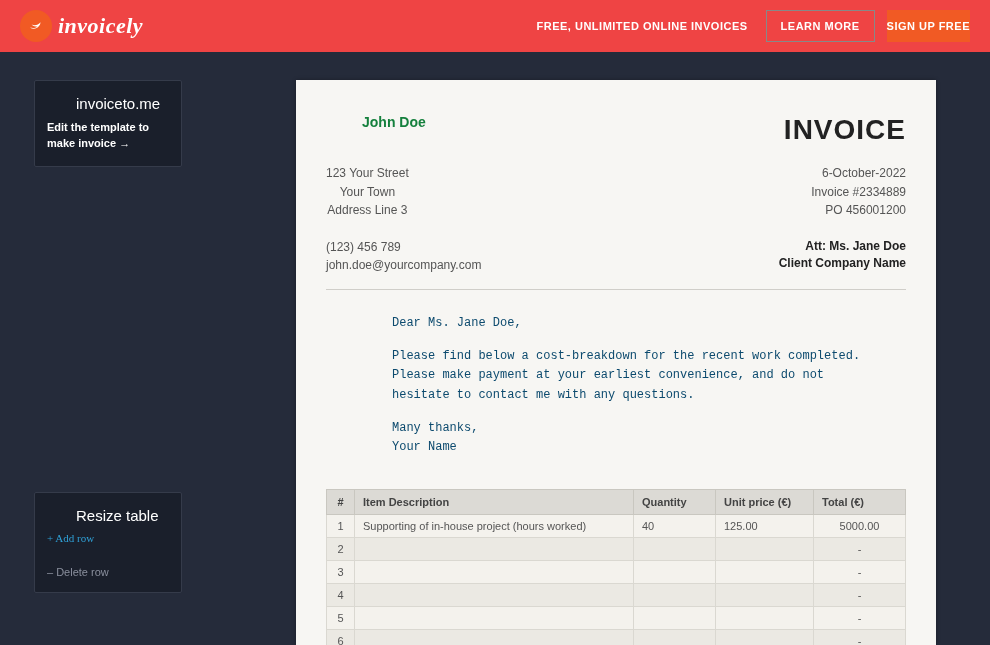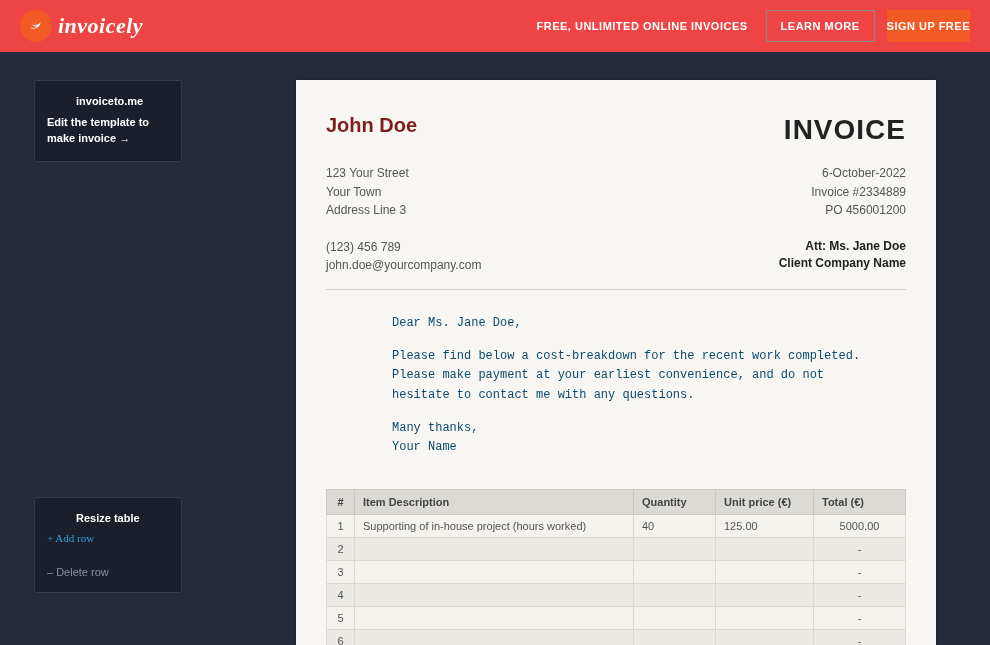--- a/index.html
+++ b/index.html
@@ -9,32 +9,32 @@
 .logo-circle { width:32px; height:32px; border-radius:50%; background:#f15a24; display:flex; align-items:center; justify-content:center; }
 .logo-circle svg { width:18px; height:18px; }
 .logo-text { font-family: Georgia, 'Times New Roman', serif; font-style:italic; font-weight:bold; color:#fff; font-size:22px; letter-spacing:.5px; }
 .spacer { flex:1; }
 .top-msg { color:#fff; font-size:11px; font-weight:bold; letter-spacing:.5px; margin-right:18px; }
 .btn-outline { border:1px solid #888; color:#fff; font-size:11px; font-weight:bold; padding:9px 14px; background:transparent; cursor:pointer; margin-right:12px; letter-spacing:.5px; }
 .btn-orange { border:none; background:#f15a24; color:#fff; font-size:11px; font-weight:bold; padding:10px 0; cursor:pointer; letter-spacing:.5px; }
 .main { display:flex; padding:28px 0 0 34px; height:593px; }
 .sidecol { width:148px; display:flex; flex-direction:column; gap:56px; }
 .card { background:#1a1f2b; border:1px solid #353b4a; border-radius:2px; padding:14px 12px; color:#d7d9de; }
-.card-heading { font-size:11px; font-weight:bold; color:#fff; margin-bottom:8px;padding-left:29px; }
+.card-heading { font-size:15px; font-weight:normal; color:#fff; margin-bottom:8px;padding-left:29px; }
 .card-text { font-size:11px; font-weight:bold; color:#fff; line-height:1.45; }
 .btn-pill { background:#f15a24; color:#fff; border:none; border-radius:18px; padding:8px 18px; font-size:12px; font-weight:bold; cursor:pointer; margin-top:10px; }
 .link-add { color:#2fa0d6; font-size:11px; cursor:pointer; display:block; margin-top:6px;font-family:Liberation Serif, serif; }
 .link-del { color:#8a8f9d; font-size:11px; cursor:pointer; display:block; margin-top:22px; }
 .doc-wrap { flex:1; padding-left:114px; }
 .doc { background:#f7f6f3; width:640px; height:565px; padding:34px 30px 0 30px; box-shadow:0 0 4px rgba(0,0,0,.3); overflow:hidden; font-size:12px; color:#333; }
 .doc-head { display:flex; justify-content:space-between; align-items:flex-start; }
-.from-name { font-size:20px; font-weight:bold; color:#7f1d1d; }
+.from-name { font-size:14px; font-weight:bold; color:#15803d;margin-left:36px; }
 .doc-title { font-size:28px; font-weight:bold; color:#222; letter-spacing:1px; }
 .info-row { display:flex; justify-content:space-between; margin-top:18px; }
-.addr { color:#555; line-height:1.55; }
+.addr { color:#555; line-height:1.55;text-align:center; }
 .meta { text-align:right; color:#555; line-height:1.55; }
 .contact-row { display:flex; justify-content:space-between; margin-top:18px; padding-bottom:14px; border-bottom:1px solid #d0cec9; }
 .contact { color:#555; line-height:1.55; }
 .client { text-align:right; color:#222; line-height:1.4; }
 .client .b { font-weight:bold; }
 .letter { margin:24px 0 32px 66px; color:#0c4a6e; line-height:1.6; max-width:480px;font-family:Liberation Mono, monospace; }
 .letter p { margin-bottom:14px; }
 table { width:100%; border-collapse:collapse; font-size:11px; }
 th { background:#dcdad5; text-align:left; padding:6px 8px; border:1px solid #c9c7c0; color:#444; font-weight:bold; }
 td { padding:5px 8px; border:1px solid #dad8d1; color:#555; }

